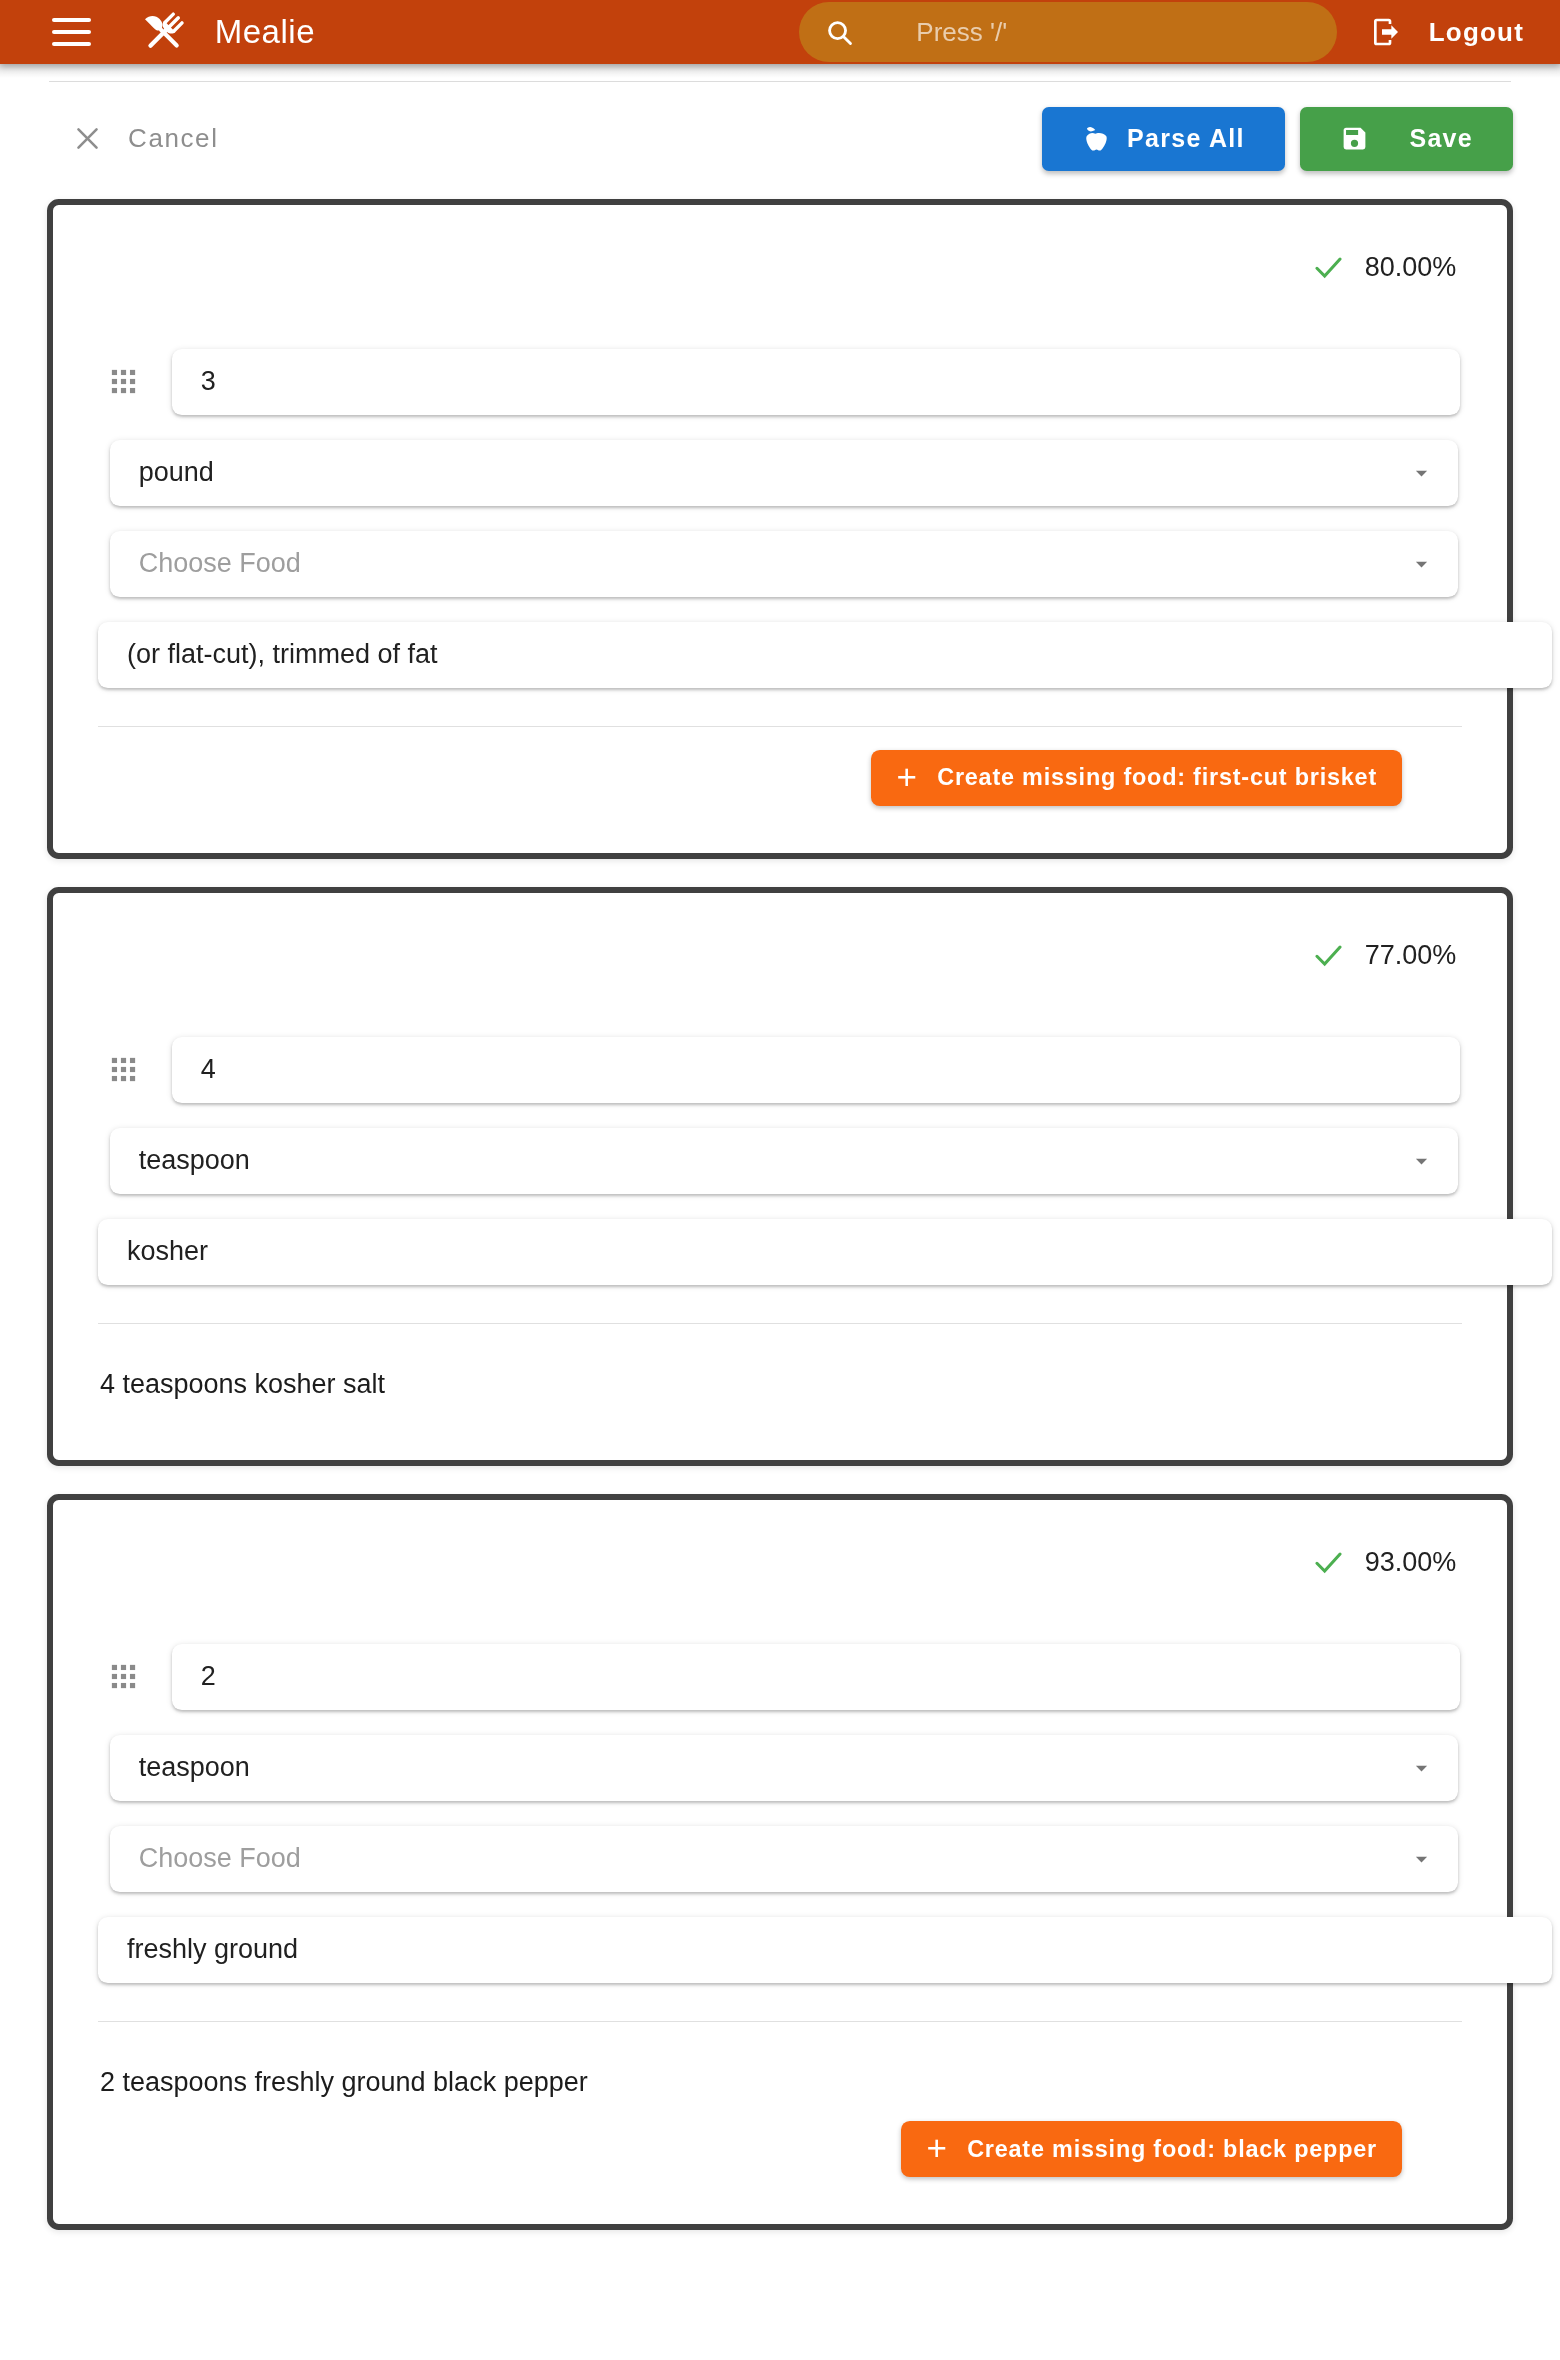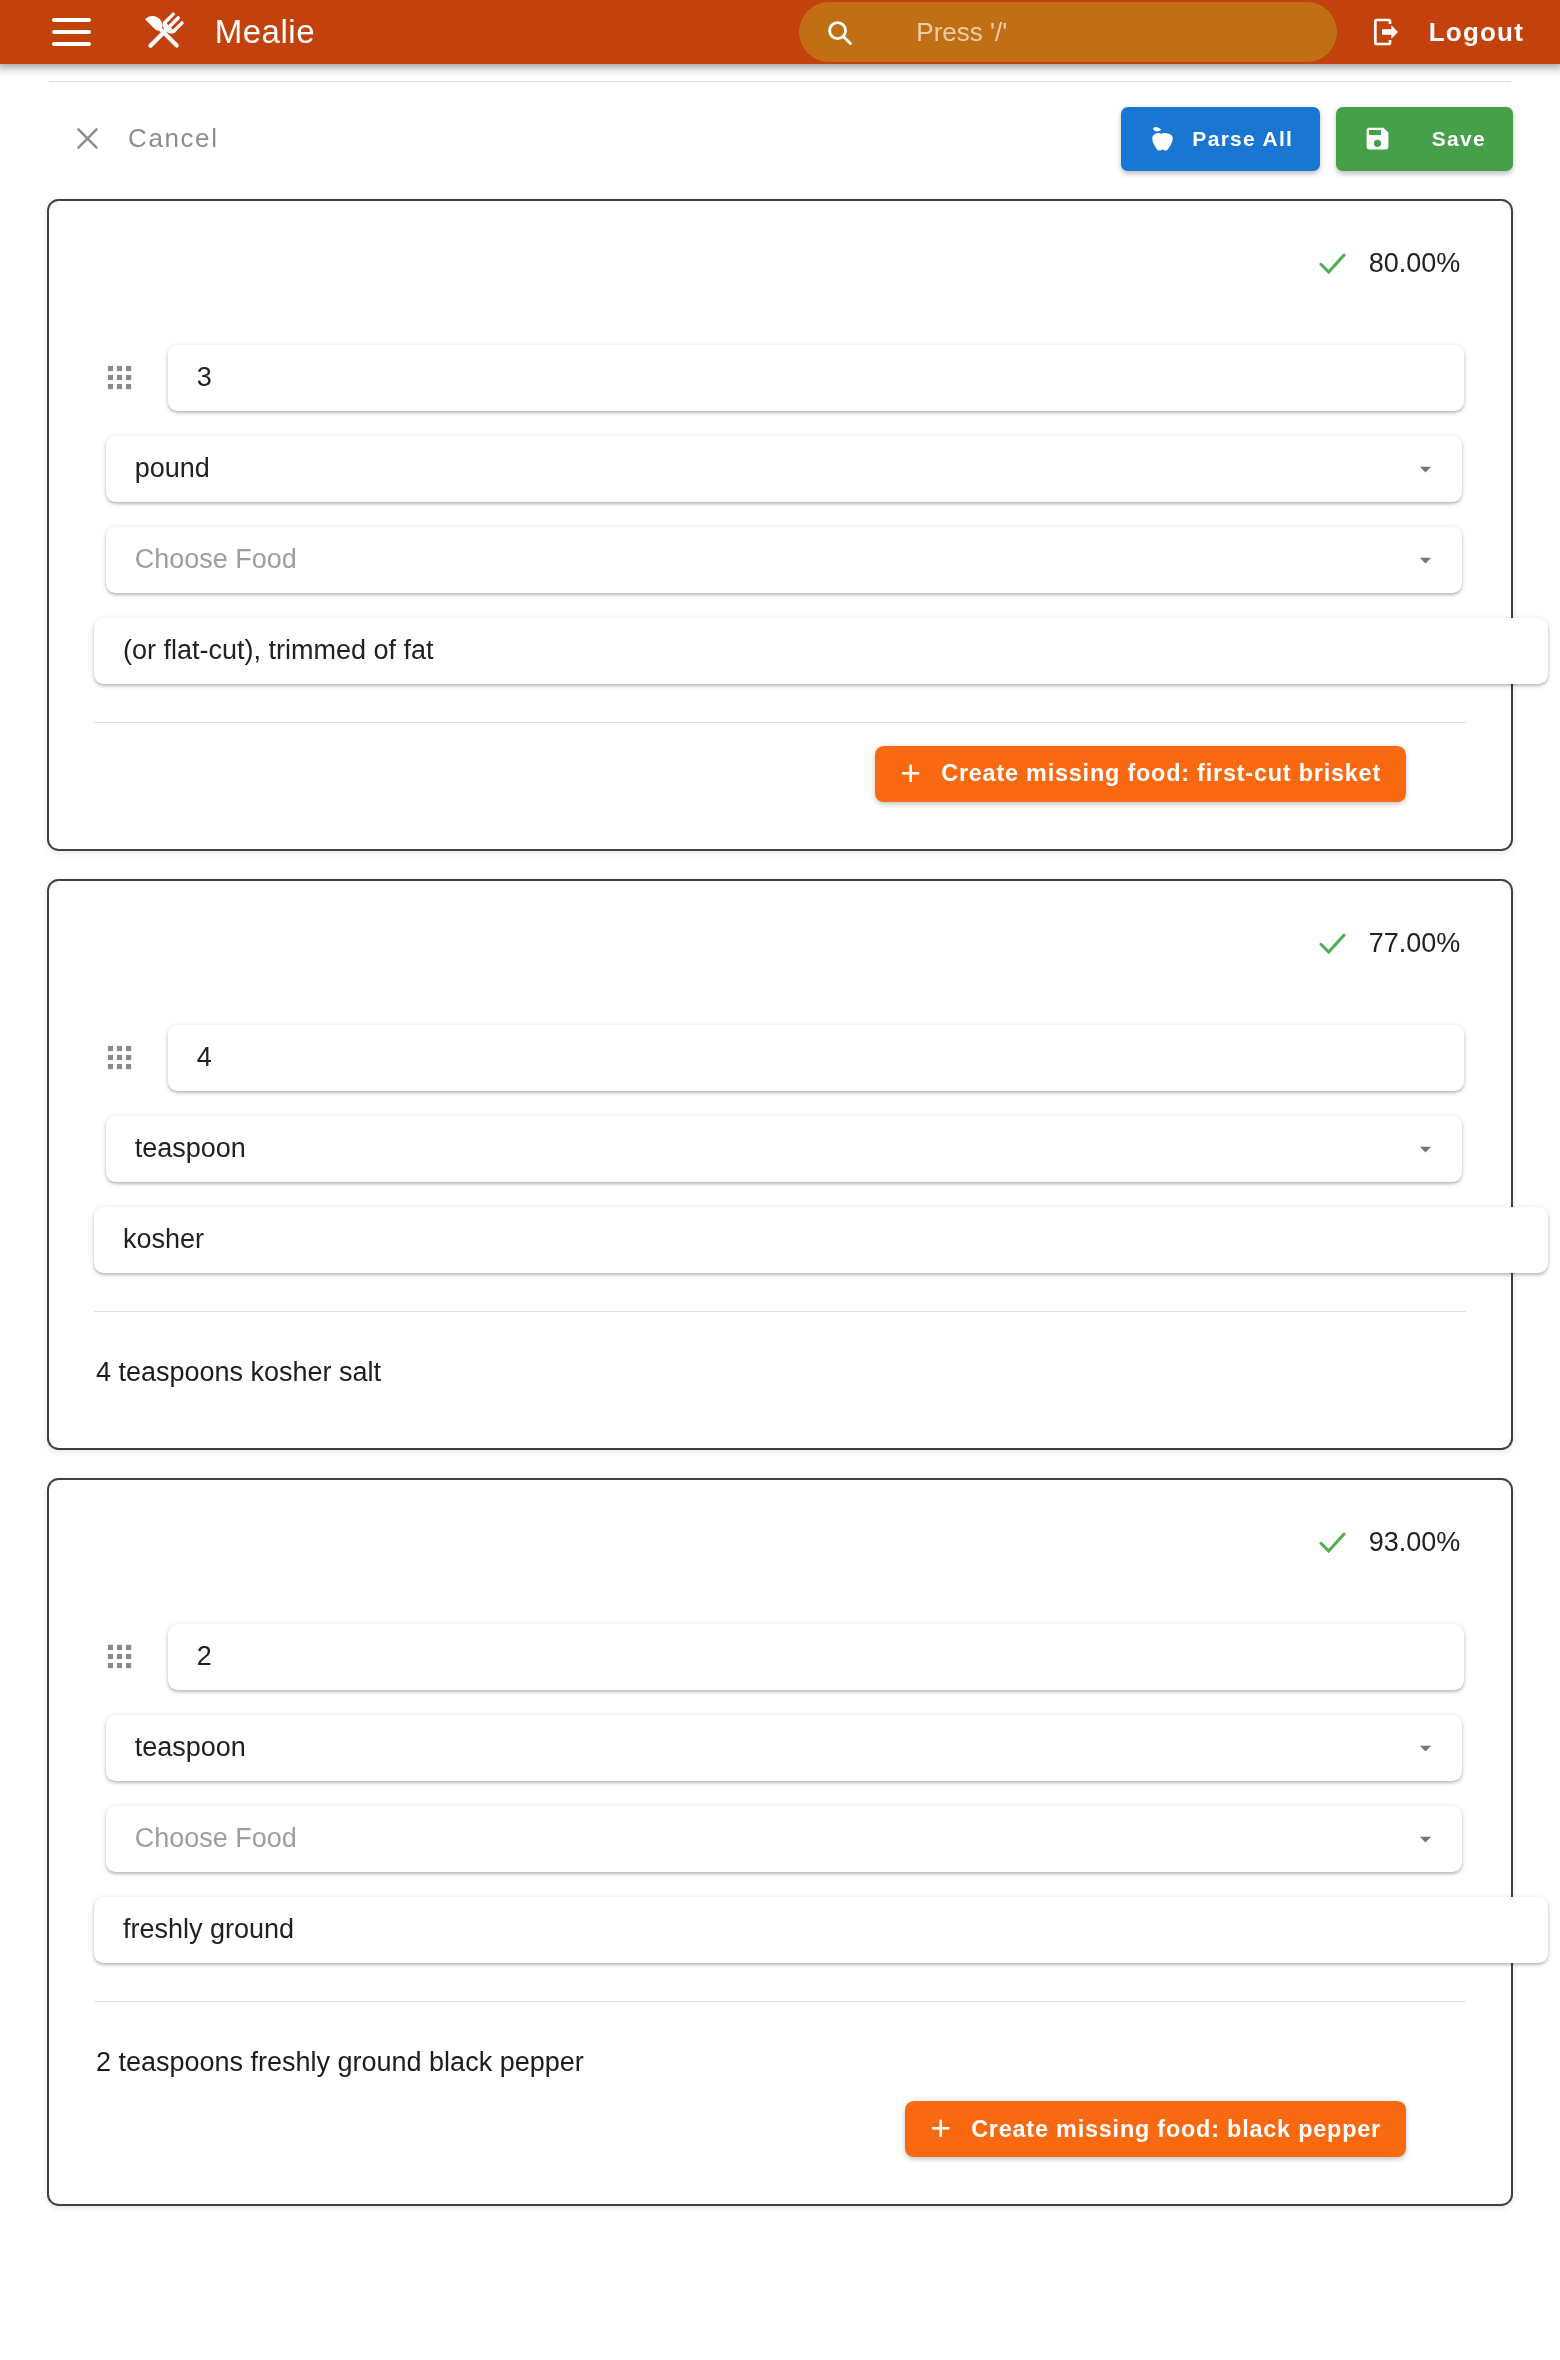--- a/index.html
+++ b/index.html
@@ -34,30 +34,30 @@
   .appbar-shadow { height: 13.7px; background: linear-gradient(rgba(0,0,0,0.13), rgba(0,0,0,0)); }
   
   .content { padding: 0 47px; }
   .top-divider { height: 1px; background: #dcdcdc; margin: 2.9px 2px 0 2px; }
   .toolbar { margin-top: 25px; display: flex; align-items: center; }
   .cancel { display: flex; align-items: flex-start; gap: 25px; color: #8e8e8e;
     font-size: 26px; font-weight: 500; letter-spacing: 1.6px; cursor: pointer; padding-left: 25px; }
   .toolbar-actions { margin-left: auto; display: flex; gap: 15.6px; }
   .btn {
     display: inline-flex; align-items: center; justify-content: center; gap: 15.6px;
-    height: 64px; border: none; border-radius: 6.8px; padding: 0 27px;
-    color: #fff; font-size: 21px; font-weight: 700; letter-spacing: 1.3px;
+    height: 64px; border: none; border-radius: 6.8px; padding: 0 40px;
+    color: #fff; font-size: 25px; font-weight: 700; letter-spacing: 1.3px;
     font-family: "Liberation Sans", sans-serif; cursor: pointer;
     box-shadow: 0 2.9px 4.9px rgba(0,0,0,0.25);
   }
   .btn-parse { background: #1976D2; }
   .btn-save  { background: #46A049; gap: 40px; }
   
   .card {
-    margin-top: 28px; border: 2px solid #404040; border-radius: 11.7px;
+    margin-top: 28px; border: 6px solid #404040; border-radius: 11.7px;
     background: #fff; box-shadow: 0 2px 5.9px rgba(0,0,0,0.10);
     padding: 43px 43px 47px 43px;
   }
   .card.no-create { padding-bottom: 60px; }
   .conf-row { display: flex; align-items: center; justify-content: flex-end; gap: 17.6px;
     height: 39px; margin-bottom: 62px; padding-right: 7.8px; }
   .conf-text { font-size: 27px; color: #212121; }
   .field {
     background: #fff; border-radius: 9.8px; height: 66px;
     box-shadow: 0 2px 2.9px rgba(0,0,0,0.20), 0 1px 6.8px rgba(0,0,0,0.12);

